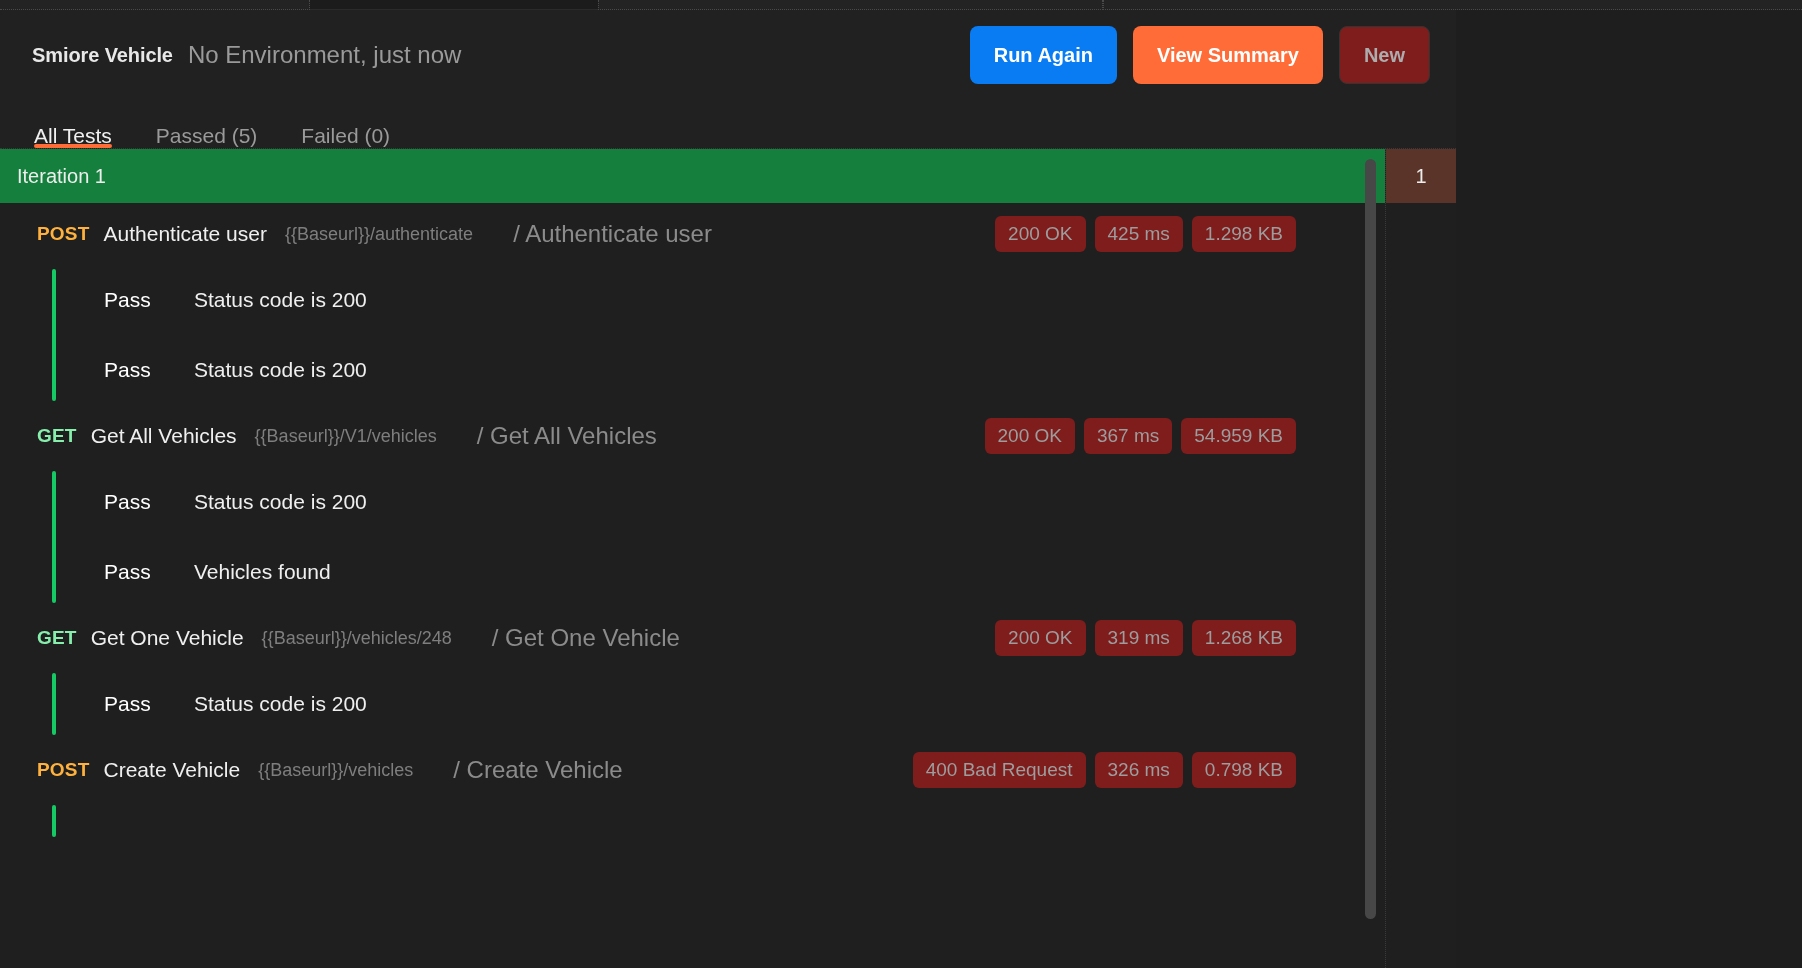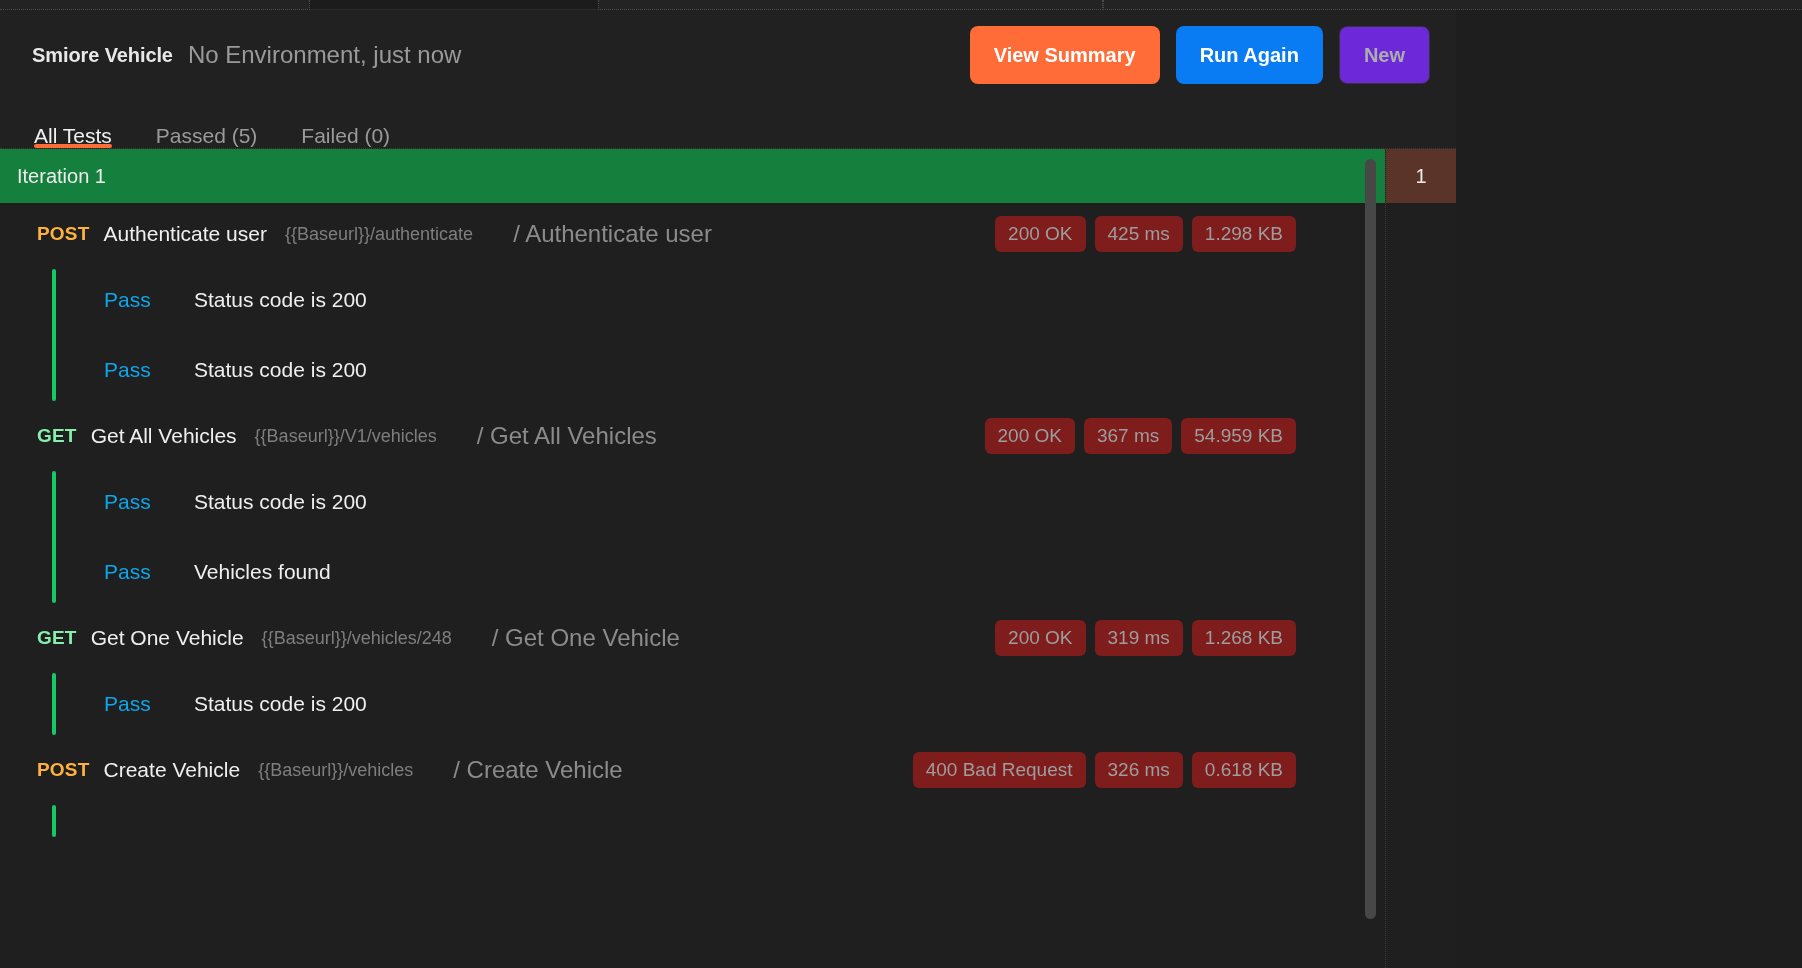--- a/index.html
+++ b/index.html
@@ -79,21 +79,21 @@
     border: none;
     cursor: pointer;
     padding: 0 24px;
     white-space: nowrap;
     display: flex;
     align-items: center;
     justify-content: center;
   }
   .btn-primary { background: #ff6c37; color: #ffffff; }
   .btn-accent  { background: #0a7cf3; color: #ffffff; }
-  .btn-ghost   { background: #6d28d9; color: #adadad; border: 1px solid #343434; }
+  .btn-ghost   { background: #7f1d1d; color: #adadad; border: 1px solid #343434; }
 
   
   .tabs {
     display: flex;
     align-items: flex-end;
     gap: 44px;
     height: 62px;
     padding-left: 2px;
   }
   .tab {
@@ -205,21 +205,21 @@
     background: #17c964;
   }
   .assert-row {
     display: flex;
     align-items: center;
     height: 70px;
     padding-left: 52px;
   }
   .assert-status {
     font-size: 21px;
-    color: #0ea5e9;
+    color: #ffffff;
     width: 90px;
   }
   .assert-text {
     font-size: 21px;
     color: #efefef;
   }
 
   
   .scrollbar-track {
     position: absolute;
@@ -265,22 +265,22 @@
     <div class="tab-ghost g2"></div>
     <div class="tab-ghost g3"></div>
   </div>
 
   <div class="header">
     <div class="header-top">
       <span class="run-title">Smiore Vehicle</span>
       <span class="run-meta">No Environment, just now</span>
 
       <div class="header-actions">
+        <button class="btn btn-accent">Run Again</button>
         <button class="btn btn-primary">View Summary</button>
-        <button class="btn btn-accent">Run Again</button>
         <button class="btn btn-ghost">New</button>
       </div>
     </div>
 
     <div class="tabs">
       <button class="tab active">All Tests</button>
       <button class="tab">Passed (5)</button>
       <button class="tab">Failed (0)</button>
     </div>
   </div>
@@ -363,21 +363,21 @@
           </div>
           <div class="req-group">
             <div class="req-row">
               <span class="method post">POST</span>
               <span class="req-name">Create Vehicle</span>
               <span class="req-url">{{Baseurl}}/vehicles</span>
               <span class="req-path">/ Create Vehicle</span>
               <div class="req-badges">
                 <span class="badge">400 Bad Request</span>
                 <span class="badge">326 ms</span>
-                <span class="badge">0.618 KB</span>
+                <span class="badge">0.798 KB</span>
               </div>
             </div>
             <div class="assertions" style="height: 40px;">
               <div class="assert-bar"></div>
             </div>
           </div>
         </div>
 
       <div class="scrollbar-track">
         <div class="scrollbar-thumb"></div>

